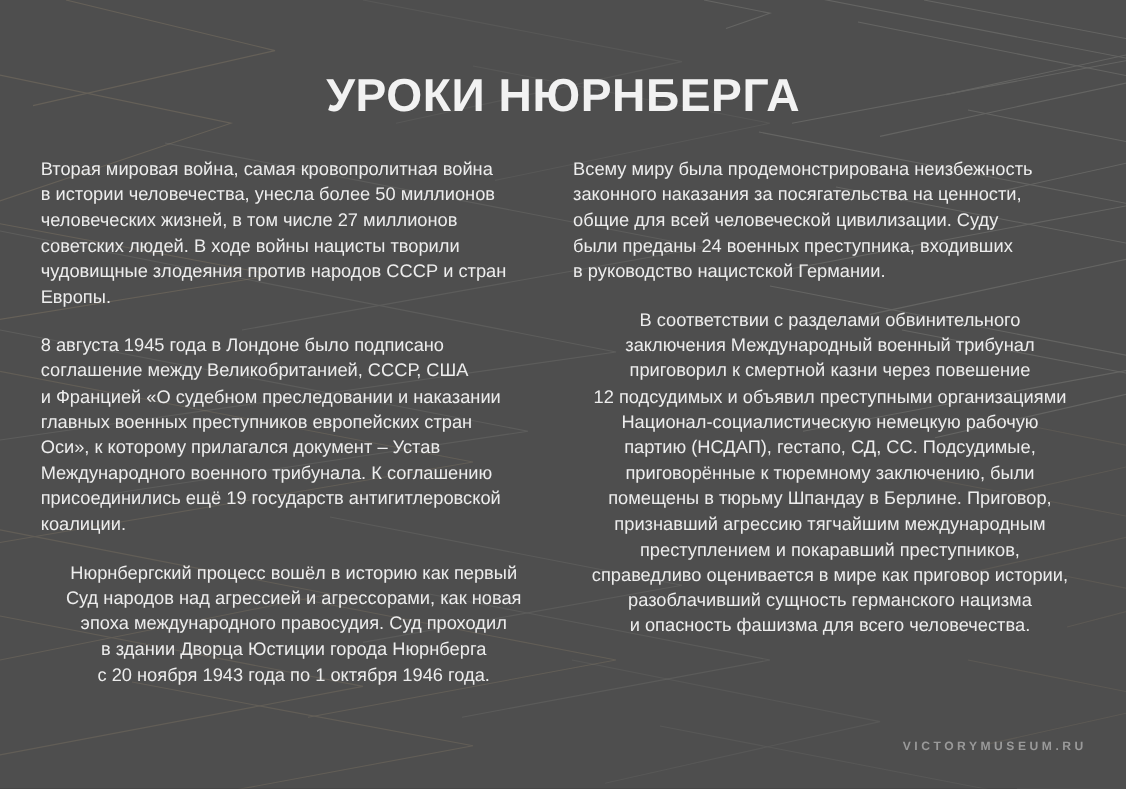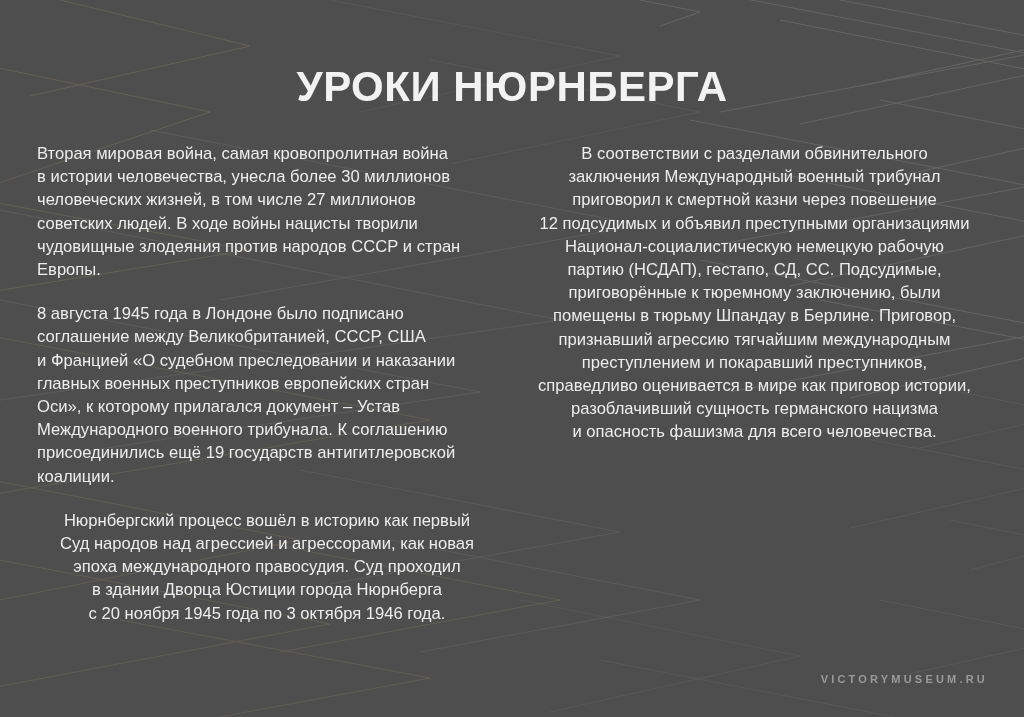--- a/index.html
+++ b/index.html
@@ -136,41 +136,46 @@
       </g>
     </svg>
   </div>
 
   <h1 class="title">УРОКИ НЮРНБЕРГА</h1>
 
   <div class="columns">
 
     <div class="col col-left">
       <p class="para">Вторая мировая война, самая кровопролитная война
-в истории человечества, унесла более 30 миллионов
+в истории человечества, унесла более 50 миллионов
 человеческих жизней, в том числе 27 миллионов
 советских людей. В ходе войны нацисты творили
 чудовищные злодеяния против народов СССР и стран
 Европы.</p>
       <p class="para">8 августа 1945 года в Лондоне было подписано
 соглашение между Великобританией, СССР, США
 и Францией «О судебном преследовании и наказании
 главных военных преступников европейских стран
 Оси», к которому прилагался документ – Устав
 Международного военного трибунала. К соглашению
 присоединились ещё 19 государств антигитлеровской
 коалиции.</p>
       <p class="para">Нюрнбергский процесс вошёл в историю как первый
 Суд народов над агрессией и агрессорами, как новая
 эпоха международного правосудия. Суд проходил
 в здании Дворца Юстиции города Нюрнберга
-с 20 ноября 1945 года по 3 октября 1946 года.</p>
+с 20 ноября 1943 года по 1 октября 1946 года.</p>
     </div>
 
     <div class="col col-right">
+      <p class="para">Всему миру была продемонстрирована неизбежность
+законного наказания за посягательства на ценности,
+общие для всей человеческой цивилизации. Суду
+были преданы 24 военных преступника, входивших
+в руководство нацистской Германии.</p>
       <p class="para">В соответствии с разделами обвинительного
 заключения Международный военный трибунал
 приговорил к смертной казни через повешение
 12 подсудимых и объявил преступными организациями
 Национал-социалистическую немецкую рабочую
 партию (НСДАП), гестапо, СД, СС. Подсудимые,
 приговорённые к тюремному заключению, были
 помещены в тюрьму Шпандау в Берлине. Приговор,
 признавший агрессию тягчайшим международным
 преступлением и покаравший преступников,

